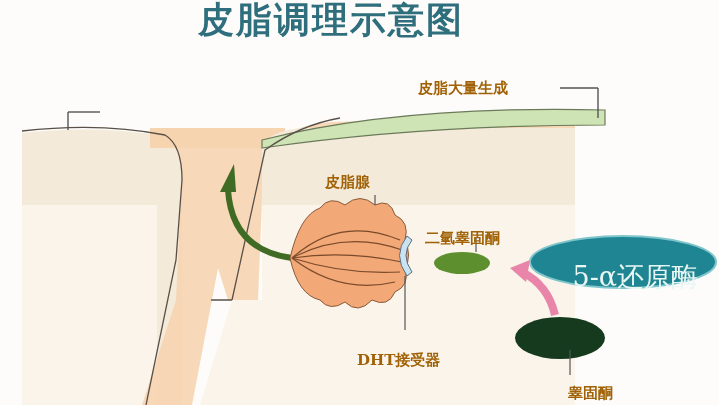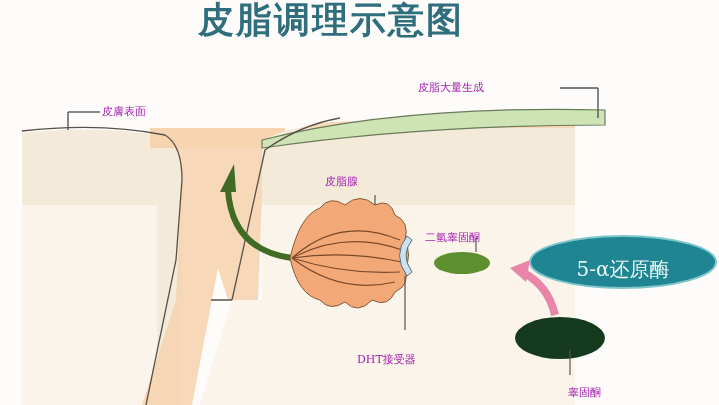--- a/index.html
+++ b/index.html
@@ -1,20 +1,20 @@
 <!DOCTYPE html>
 <html><head>
 <meta charset="utf-8">
 <style>
   html, body { margin: 0; padding: 0; }
   body { width: 719px; height: 405px; background: #fdfcfa; overflow: hidden; position: relative; font-family: "DejaVu Serif", serif; }
   .stage { position: absolute; left: 0; top: 0; width: 622px; height: 405px; }
   .title { position: absolute; left: 198px; top: 0px; font-family: "DejaVu Sans", sans-serif; font-weight: bold; font-size: 36px; letter-spacing: 2px; color: #2f6e7c; line-height: 40px; }
-  .label { position: absolute; font-family: "DejaVu Serif", serif; font-weight: normal; font-size: 11px; color: #a21caf; line-height: 20px; white-space: nowrap; }
-  .enzyme-text { position: absolute; left: 548px; top: 256px; width: 150px; text-align: center; font-family: "DejaVu Serif", serif; font-size: 20px; color: #e8f6f4; line-height: 26px; }
+  .label { position: absolute; font-family: "DejaVu Serif", serif; font-weight: bold; font-size: 15px; color: #a16207; line-height: 20px; white-space: nowrap; }
+  .enzyme-text { position: absolute; left: 548px; top: 264px; width: 150px; text-align: right; font-family: "DejaVu Serif", serif; font-size: 27px; color: #e8f6f4; line-height: 26px; }
 </style>
 </head>
 <body>
 
 <div class="stage">
   <svg width="719" height="405" viewBox="0 0 719 405" xmlns="http://www.w3.org/2000/svg" style="position:absolute;left:0;top:0;">
 
     <g>
       <path d="M22 133 Q90 125 160 135 Q182 145 182 175 L182 405 L22 405 Z" fill="#f3ead9"></path>
       <rect x="22" y="205" width="135" height="200" fill="#faf4ea"></rect>
@@ -62,20 +62,19 @@
     <ellipse cx="560" cy="338" rx="45" ry="21" fill="#153a1e"></ellipse>
     <line x1="570" y1="350" x2="570" y2="375" stroke="#555" stroke-width="1.2"></line>
 
     <path d="M555 315 Q548 285 522 272" fill="none" stroke="#e985a8" stroke-width="8"></path>
     <polygon points="510,268 530,260 526,282" fill="#e985a8"></polygon>
 
     <ellipse cx="623" cy="262" rx="93" ry="26" fill="#1f8593" stroke="#7fc5cc" stroke-width="2"></ellipse>
   </svg>
 
   <div class="title">皮脂调理示意图</div>
-  <div class="label" style="left:102px;top:102px;">皮膚表面</div>
   <div class="label" style="left:418px;top:78px;">皮脂大量生成</div>
   <div class="label" style="left:325px;top:172px;">皮脂腺</div>
   <div class="label" style="left:425px;top:228px;">二氫睾固酮</div>
   <div class="label" style="left:357px;top:334px;margin-top:16px;">DHT接受器</div>
   <div class="label" style="left:536px;top:383px;margin-left:32px;">睾固酮</div>
   <div class="enzyme-text">5-α还原酶</div>
 </div>
 
 </body></html>

